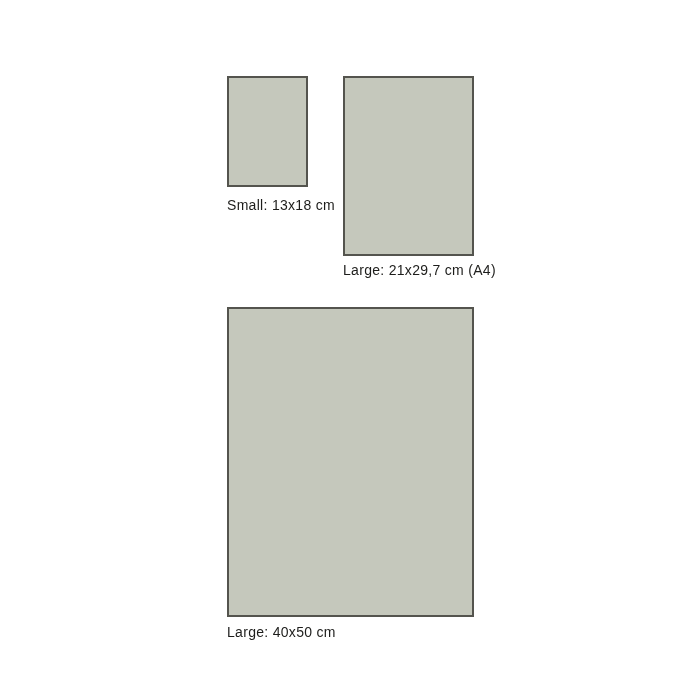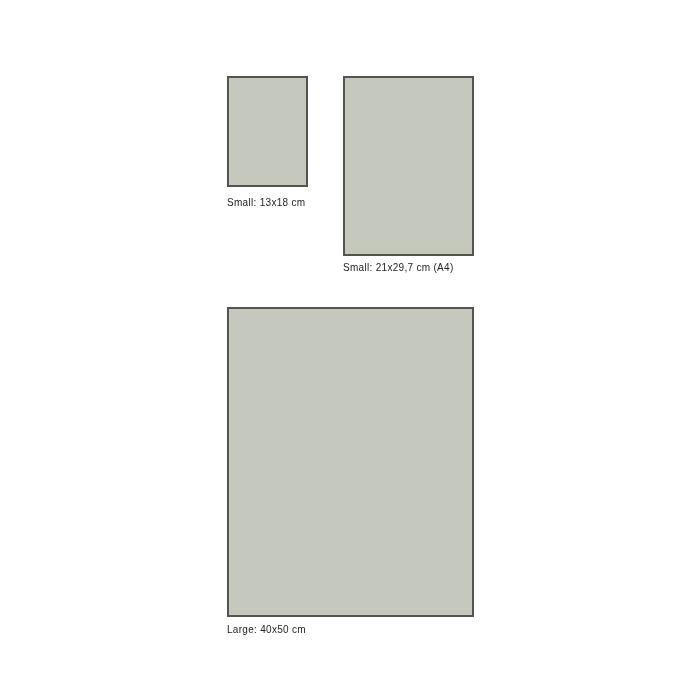--- a/index.html
+++ b/index.html
@@ -20,36 +20,36 @@
     box-sizing: border-box;
     background: var(--fill, #c5c8bc);
     border: 2px solid var(--border, #54544e);
   }
   .swatch.small  { left: 227px; top: 76px;  width: 81px;  height: 111px; }
   .swatch.medium { left: 343px; top: 76px;  width: 131px; height: 180px; }
   .swatch.large  { left: 227px; top: 307px; width: 247px; height: 310px; }
   .size-label {
     position: absolute;
     color: var(--text, #1d1d1b);
-    font-size: 10px;
+    font-size: 14px;
     letter-spacing: 0.3px;
     font-weight: 500;
     white-space: nowrap;
   }
   .size-label.small  { left: 227px; top: 197px; }
   .size-label.medium { left: 343px; top: 262px; }
   .size-label.large  { left: 227px; top: 624px; }
 </style>
 </head>
 <body>
 
 <div class="canvas">
 
   <div class="swatch small"></div>
   <div class="size-label small">Small: 13x18 cm</div>
 
   <div class="swatch medium"></div>
-  <div class="size-label medium">Small: 21x29,7 cm (A4)</div>
+  <div class="size-label medium">Large: 21x29,7 cm (A4)</div>
 
   <div class="swatch large"></div>
   <div class="size-label large">Large: 40x50 cm</div>
 
 </div>
 
 </body></html>

